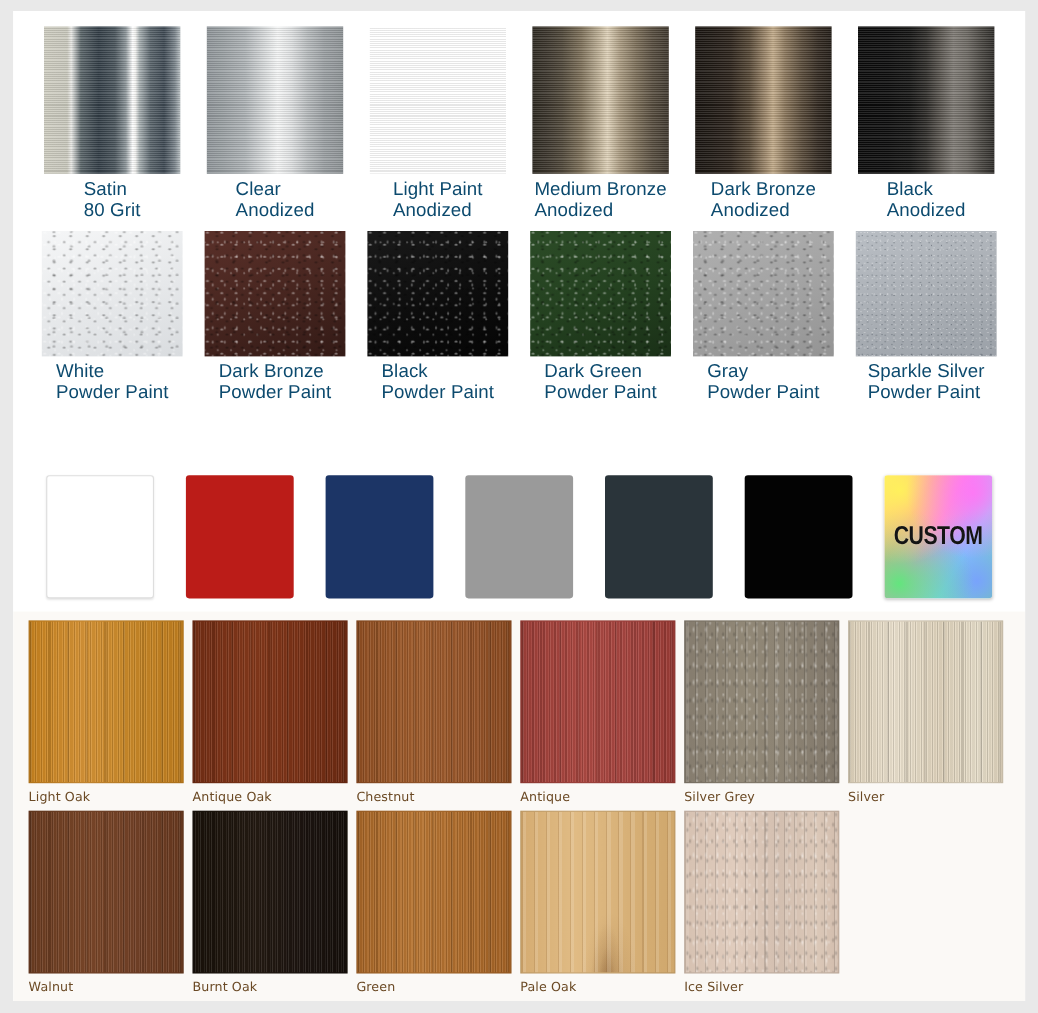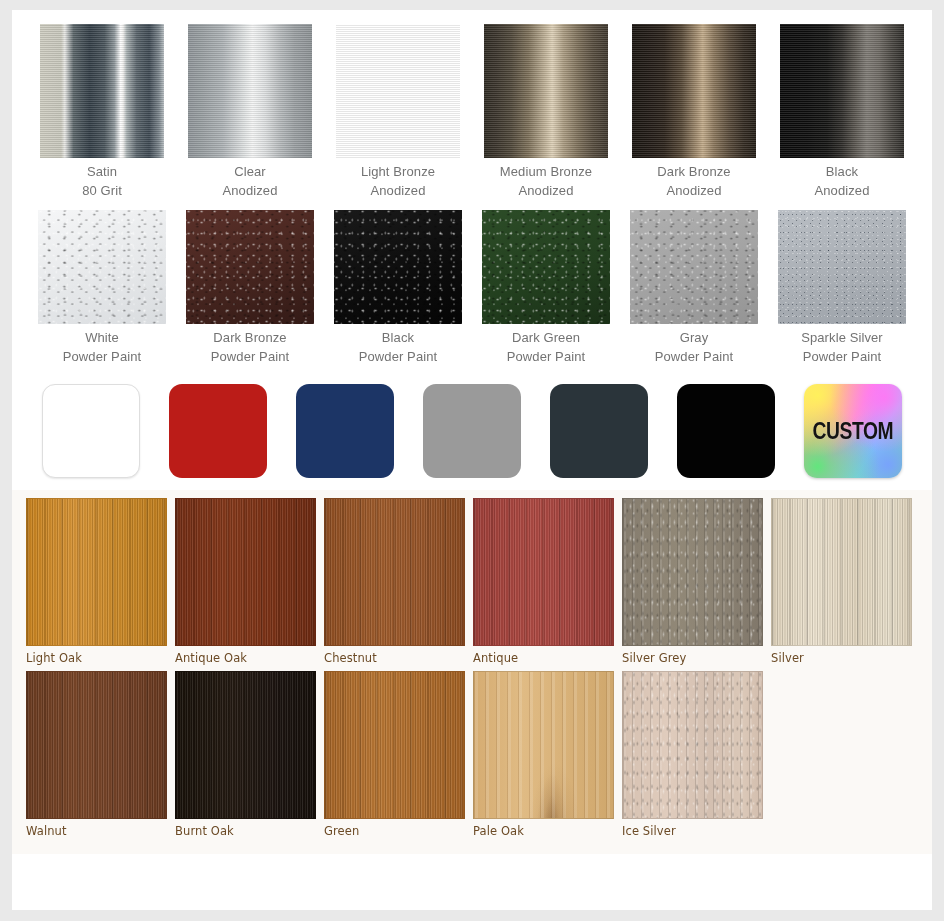--- a/index.html
+++ b/index.html
@@ -52,47 +52,48 @@
     display: block;
   }
 
   .swatch-img.paint {
     height: 114px;
     width: 128px;
   }
 
   .finish-label {
     margin-top: 4px;
-    font-size: 13px;
+    font-size: 17px;
     line-height: 19px;
-    color: #737373;
-    text-align: center;
+    color: #0c4a6e;
+    text-align: left;
     letter-spacing: .1px;
     white-space: pre-line;
   }
 
   
   .chip-row {
     display: flex;
     padding: 4px 16px 12px 16px;
     background: #ffffff;
   }
 
   .chip-cell {
     width: 148px;
     display: flex;
     justify-content: center;
     align-items: center;
   }
 
   .chip {
     width: 98px;
-    height: 94px;
-    border-radius: 13px;
-    position: relative;
+    height: 112px;
+    border-radius: 3px;
+    position: relative;
+    margin-top: 48px;
   }
 
   .chip.outline {
     background: #ffffff;
     border: 1px solid #dedede;
     box-shadow: 0 1px 2px rgba(0,0,0,.10);
   }
 
   .chip.custom {
     background:
@@ -281,21 +282,21 @@
           <div class="finish-label">Satin
 80 Grit</div>
         </div>
         <div class="finish-cell">
           <div class="swatch-img metal" style="background:linear-gradient(to right,#8f9599 0%,#9aa0a3 12%,#aeb3b6 28%,#d6d9da 42%,#f4f5f5 52%,#dfe1e2 62%,#b7bbbd 74%,#9ba0a3 86%,#8d9295 100%);"></div>
           <div class="finish-label">Clear
 Anodized</div>
         </div>
         <div class="finish-cell">
           <div class="swatch-img metal" style="background:linear-gradient(to right,#312b23 0%,#3b332a 12%,#4f4538 26%,#8d7c63 42%,#cbbda4 53%,#a99madd 58%,#a4937a 64%,#6f6150 78%,#4a4136 90%,#3a332b 100%);"></div>
-          <div class="finish-label">Light Bronze
+          <div class="finish-label">Light Paint
 Anodized</div>
         </div>
         <div class="finish-cell">
           <div class="swatch-img metal" style="background:linear-gradient(to right,#2e2a22 0%,#3a342b 10%,#4f4739 22%,#7d7059 36%,#c3b59b 50%,#ded1b8 55%,#ab9c82 64%,#7c6f59 76%,#564c3e 88%,#3f382e 100%);"></div>
           <div class="finish-label">Medium Bronze
 Anodized</div>
         </div>
         <div class="finish-cell">
           <div class="swatch-img metal" style="background:linear-gradient(to right,#191410 0%,#1f1914 12%,#2b221a 26%,#554735 40%,#a08a6d 52%,#c2ab8a 57%,#8b775c 66%,#584a39 78%,#332a21 90%,#231d17 100%);"></div>
           <div class="finish-label">Dark Bronze

